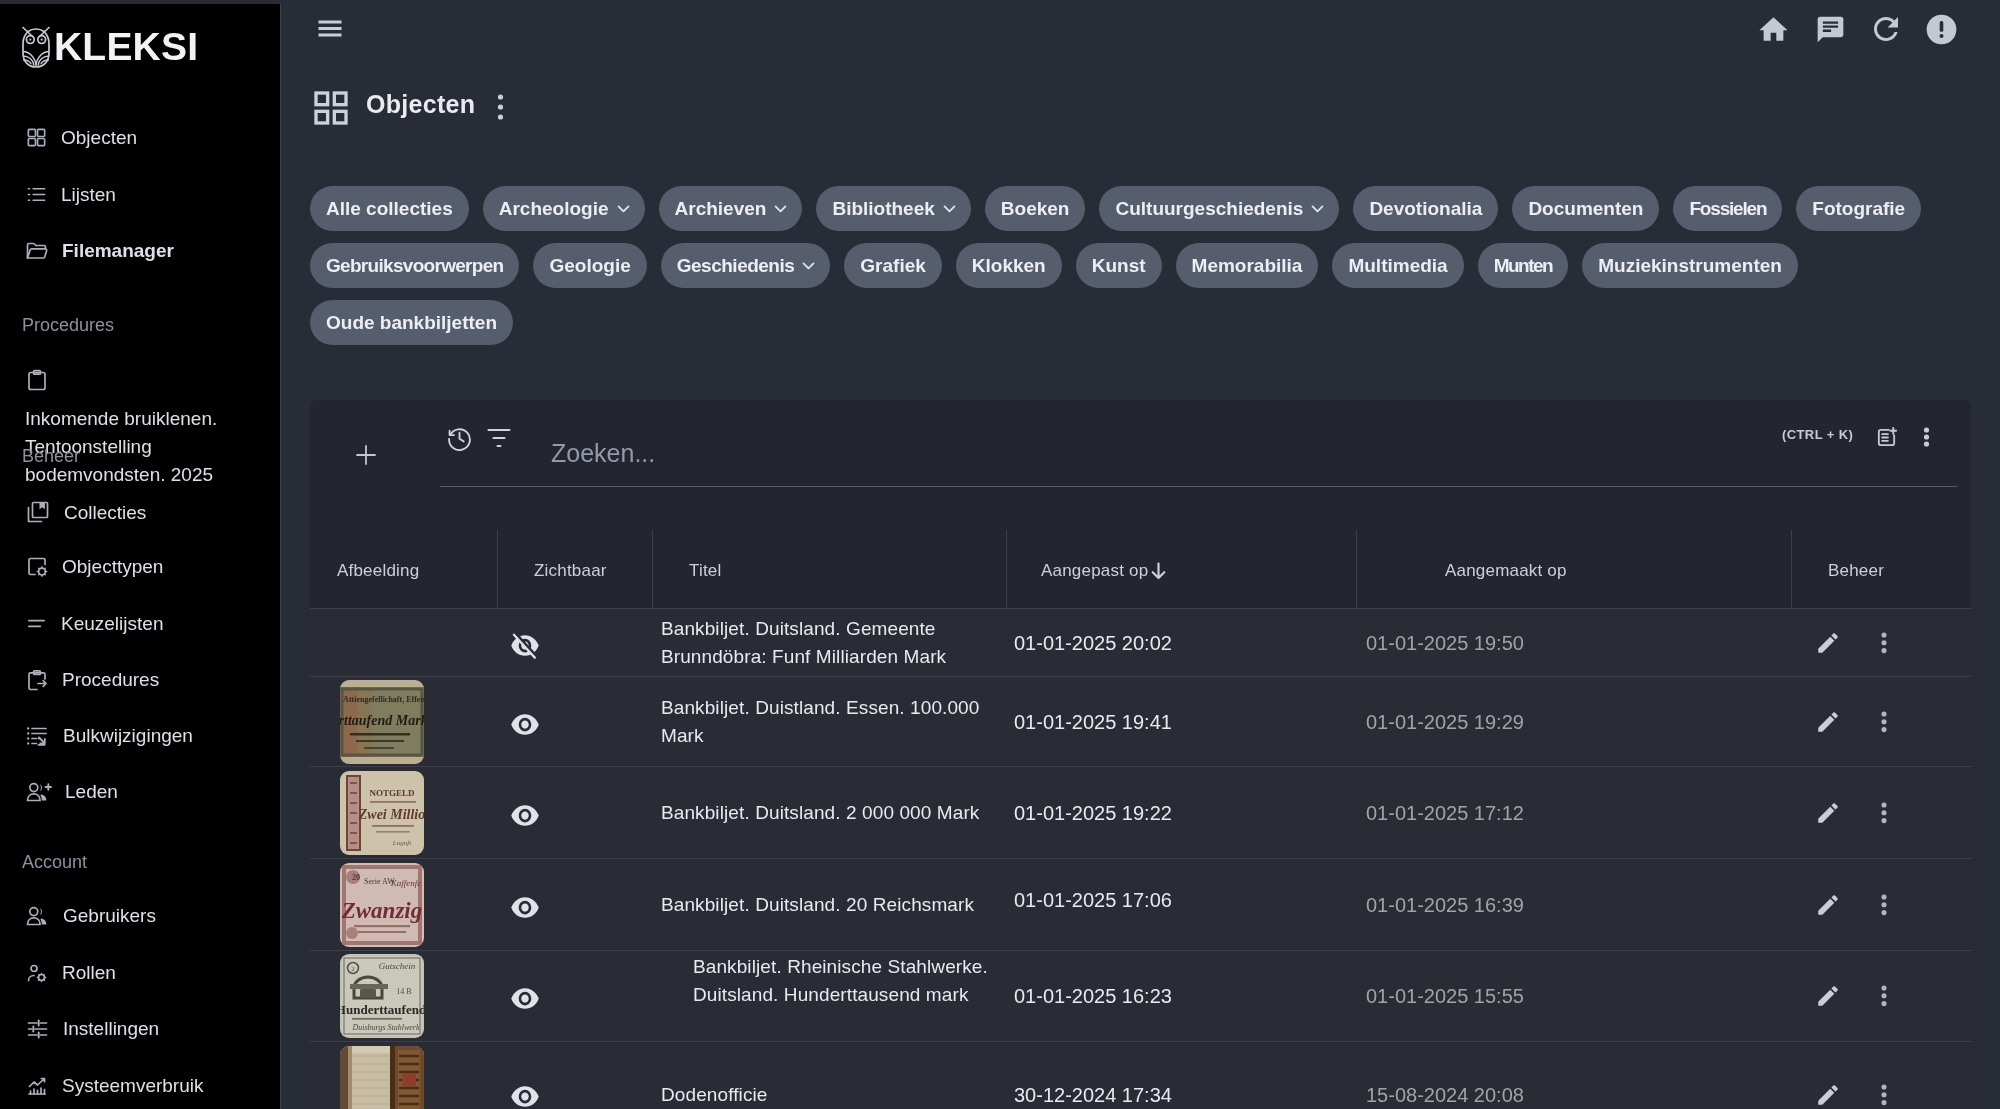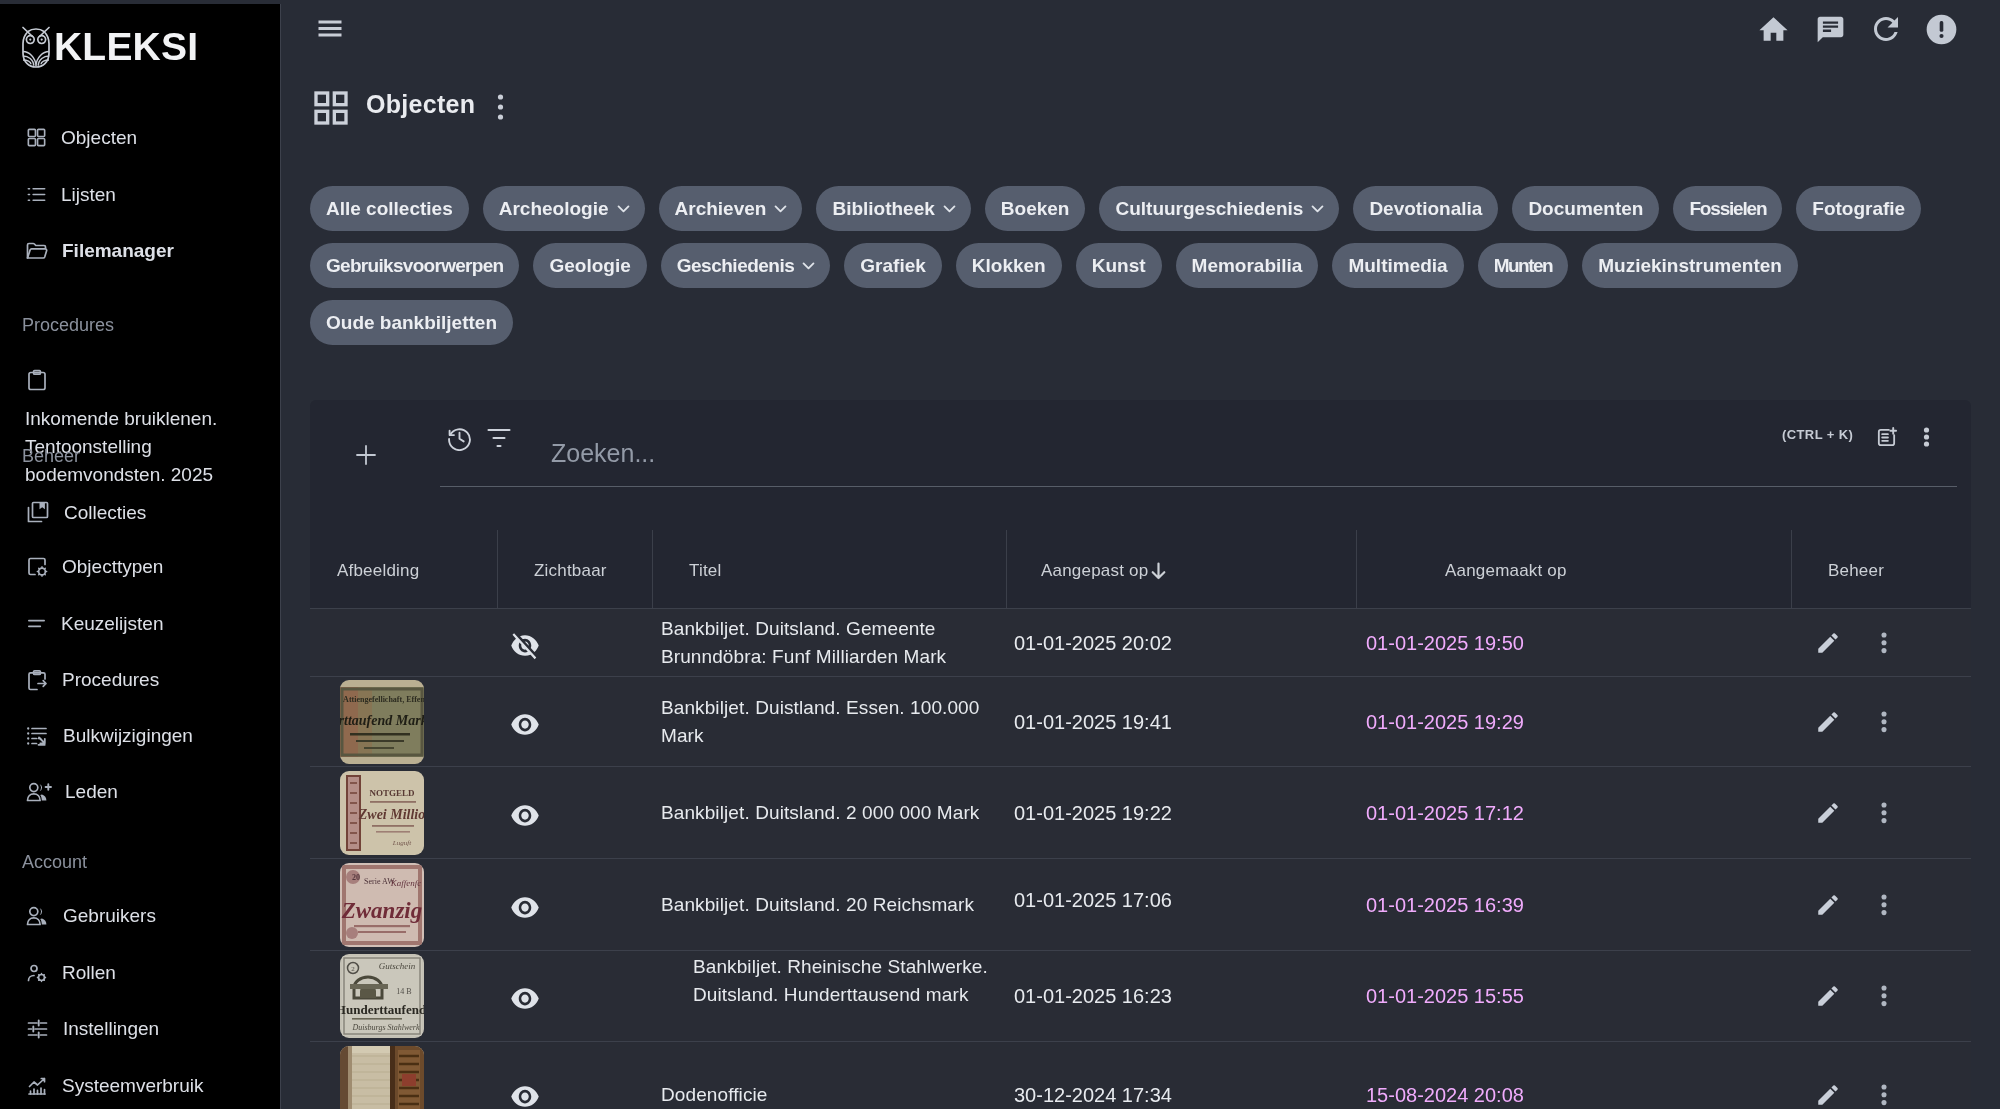--- a/index.html
+++ b/index.html
@@ -25,21 +25,21 @@
   .chip { height:45px; border-radius:23px; background:#565e6e; color:#eceef2; font-size:19px; font-weight:bold; display:inline-flex; align-items:center; padding:0 16px; white-space:nowrap; }
   .chip svg { margin-left:6px; margin-right:-3px; }
 
   
   #card { position:absolute; left:310px; top:400px; width:1661px; height:709px; background:#232631; border-radius:6px 6px 0 0; }
   .sep-v { position:absolute; top:530px; width:1px; height:79px; background:#3b3f4a; }
   .hlabel { position:absolute; top:561px; font-size:17px; color:#ccd0d6; letter-spacing:0.2px; }
   .row { position:absolute; left:310px; width:1661px; background:#292c35; border-bottom:1px solid #3c404b; }
   .title { position:absolute; left:351px; font-size:19px; line-height:28px; color:#e7eaee; letter-spacing:0.1px; }
   .dt1 { position:absolute; left:704px; font-size:20px; color:#e7eaee; }
-  .dt2 { position:absolute; left:1056px; font-size:20px; color:#f0abfc;text-align:center; }
+  .dt2 { position:absolute; left:1056px; font-size:20px; color:#a3a3a3;text-align:center; }
   .thumb { position:absolute; left:30px; width:84px; height:84px; border-radius:9px; overflow:hidden; filter:saturate(0.88) brightness(0.96); }
   .eye { position:absolute; left:200px; }
   .pencil { position:absolute; left:1505px; }
   .rdots { position:absolute; left:1569px; }
 </style>
 </head>
 <body>
 <div id="stage">
   <div id="side">
     <div id="logo">

